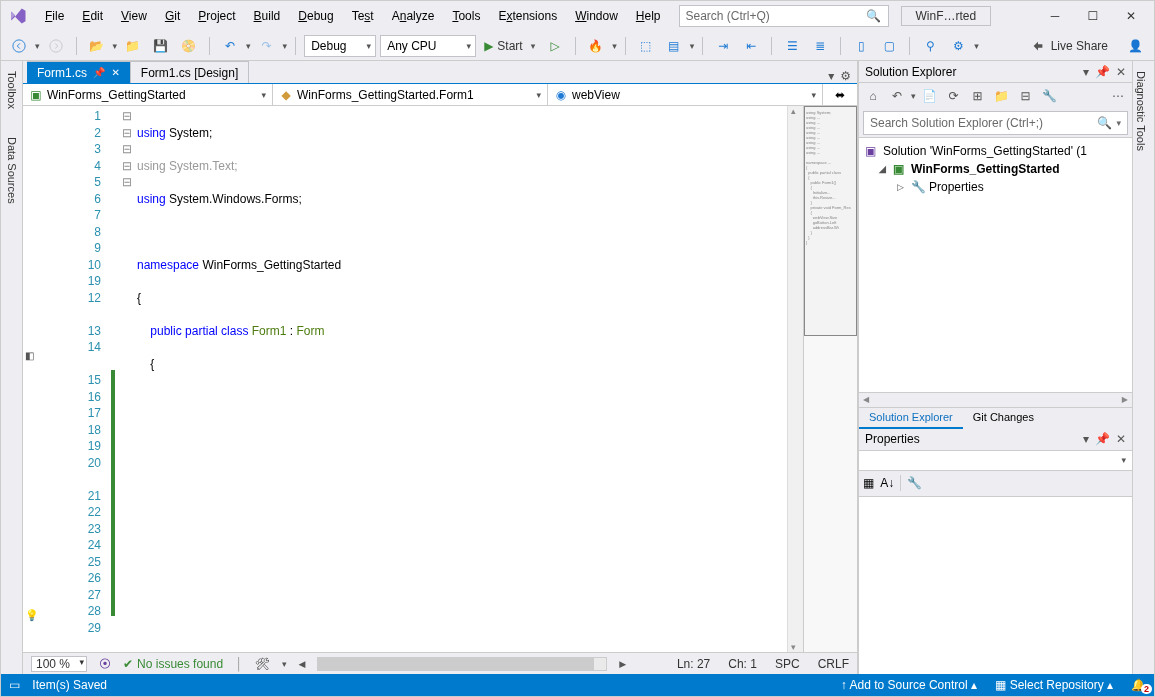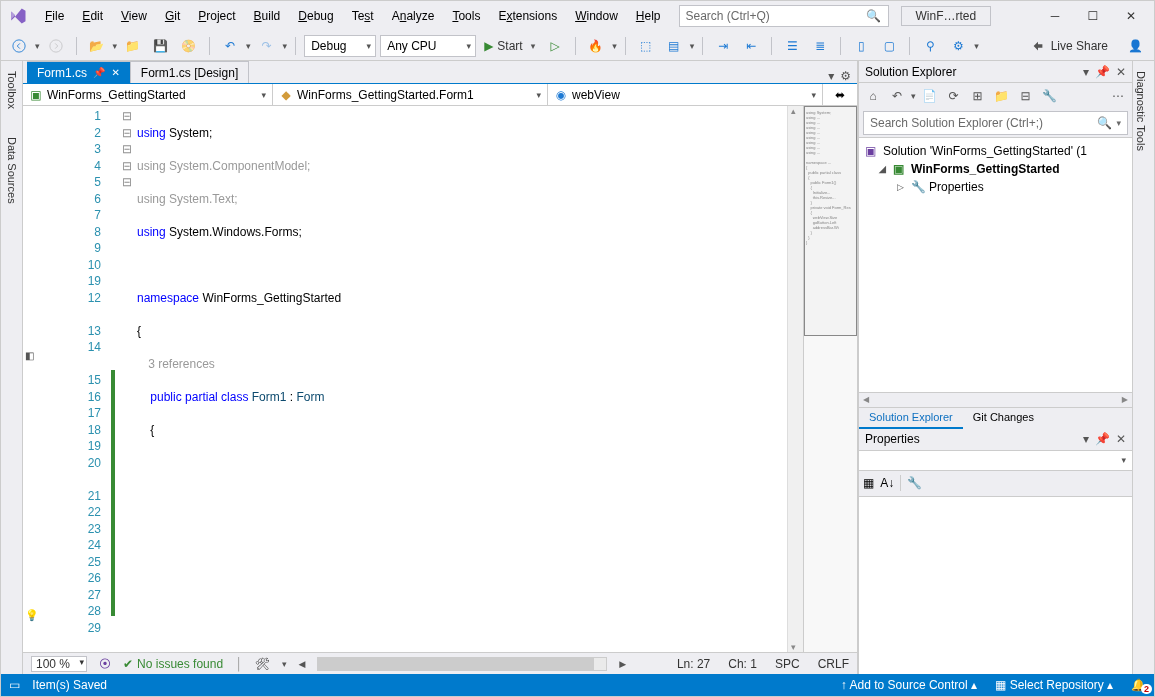--- a/index.html
+++ b/index.html
@@ -35,21 +35,21 @@
 .nav-combos { height: 23px; background:#fff; border-top:1px solid #007acc; border-bottom:1px solid #ccc; display:flex;}
 .nav-combo { flex:1; border-right:1px solid #ccc; display:flex; align-items:center; padding: 0 6px; font-size:11px; gap:4px; position:relative;}
 .nav-combo::after { content:'▾'; position:absolute; right:6px; font-size:9px; color:#555;}
 .nav-icon { width:14px; height:14px; display:flex;align-items:center;justify-content:center;}
 .code-area { flex:1; display:flex; overflow:hidden; font-family: Consolas, monospace; font-size:13px; background:#fff; position:relative;}
 .line-numbers { width: 54px; background:#fff; text-align:right; padding: 2px 10px 0 0; color:#2b91af; line-height:16.5px;}
 .fold-col { width: 20px; background:#fff; padding-top:2px; line-height:16.5px; color:#919191; font-size:10px; text-align:center;}
 .code-content { flex:1; padding-top:2px; line-height:16.5px; position:relative; white-space:pre;}
 .code-content .ln { height:16.5px; }
 .kw { color:#0000ff; }
-.ty { color:#0c4a6e; }
+.ty { color:#4d7c0f; }
 .gr { color:#999; }
 .ref-lens { color:#999; font-size:10px;}
 .code-map { width:54px; border-left:1px solid #ccc; background:#f8f8f8; font-size:3px; line-height:3px; color:#aaa; padding:4px 2px; position:relative;}
 .code-map-view { position:absolute; left:0; right:0; border:1px solid #888; background:rgba(0,0,0,0.02);}
 .editor-status { height: 22px; border-top:1px solid #ccc; background:#eeeef2; display:flex; align-items:center; padding: 0 8px; gap:12px; font-size:11px; color:#333;}
 .editor-status .zoom-drop{ border:1px solid #c2c3c9; background:#fff; padding:0 16px 0 4px; position:relative;}
 .editor-status .zoom-drop::after{content:'▾';position:absolute;right:2px;font-size:9px;}
 .editor-status .issues { color:#388a34; display:flex;align-items:center;gap:4px;}
 .editor-status .right { margin-left:auto; display:flex; gap:18px;}
 .hscroll { flex:1; max-width:290px; height:14px; border:1px solid #ccc; background:#eaeaea; display:flex;align-items:center;}
@@ -289,27 +289,25 @@
           <div></div>
           <div></div>
           <div></div>
           <div></div>
           <div></div>
           <div></div>
           <div></div>
       </div>
       <div class="code-content">
 <div class="ln"><span class="kw">using</span> <span>System</span>;</div>
-<div class="ln gr">using System.ComponentModel;</div>
 <div class="ln gr">using System.Text;</div>
 <div class="ln"><span class="kw">using</span> <span>System.Windows.Forms</span>;</div>
 <div class="ln"></div>
 <div class="ln"><span class="kw">namespace</span> <span>WinForms_GettingStarted</span></div>
 <div class="ln">{</div>
-<div class="ln ref-lens">    <span>3 references</span></div>
 <div class="ln">    <span class="kw">public</span> <span class="kw">partial</span> <span class="kw">class</span> <span class="ty">Form1</span><span> : </span><span class="ty">Form</span></div>
 <div class="ln">    {</div>
 
 
 
 
 
 
 
 

